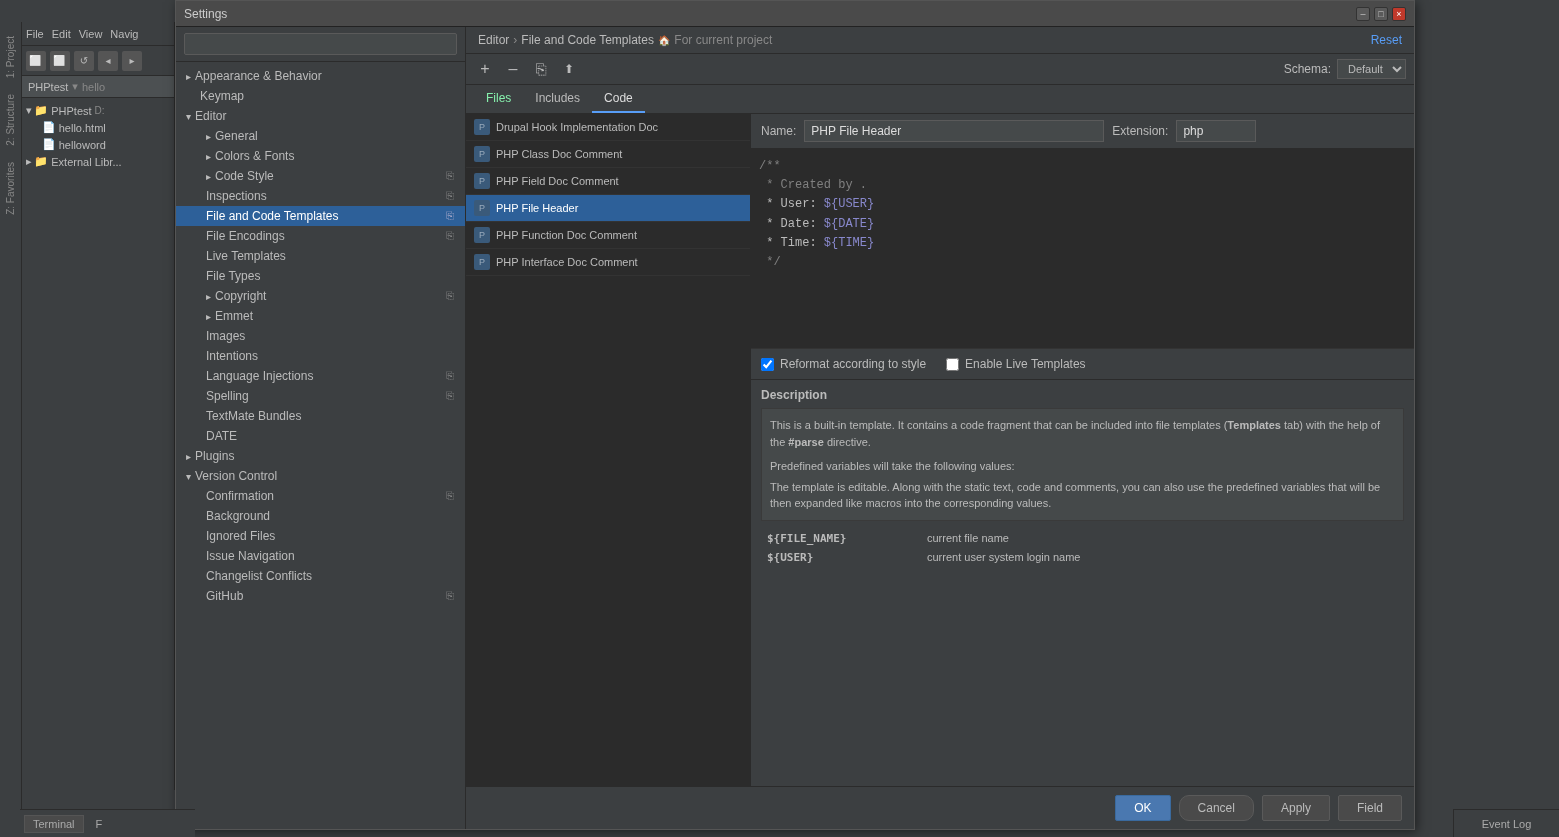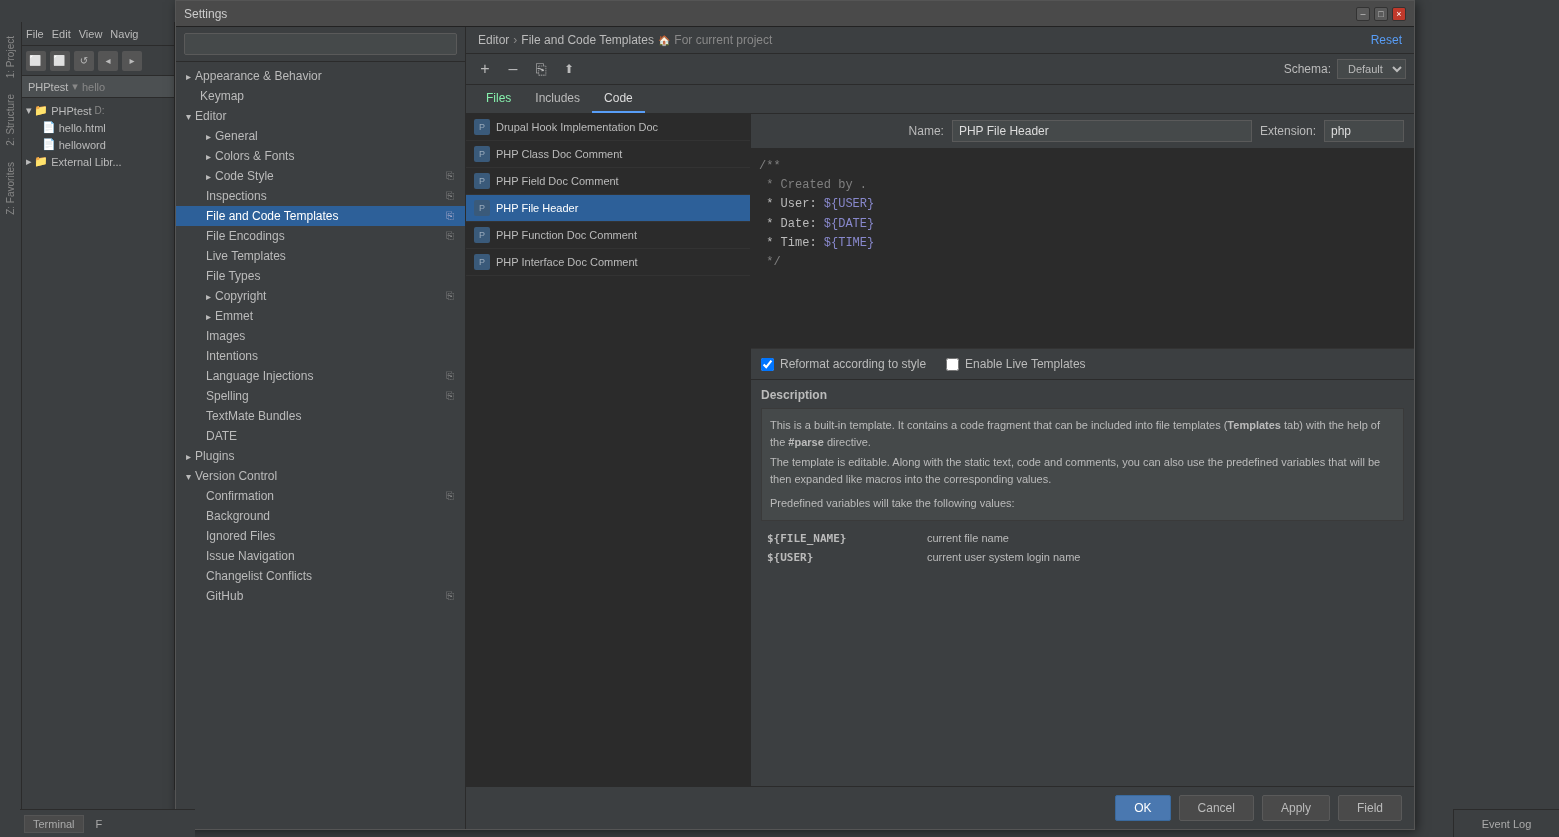--- a/index.html
+++ b/index.html
@@ -306,21 +306,21 @@
               <span>PHP Function Doc Comment</span>
             </div>
             <div style="padding:5px 8px; font-size:11px; color:#bbb; cursor:pointer; display:flex; align-items:center; gap:6px; border-bottom:1px solid #333;">
               <div style="width:16px;height:16px;background:#3a5a7a;border-radius:2px;display:flex;align-items:center;justify-content:center;font-size:9px;color:#9ab;flex-shrink:0;">P</div>
               <span>PHP Interface Doc Comment</span>
             </div>
           </div>
 
           <div style="flex:1; display:flex; flex-direction:column; overflow:hidden;">
 
-            <div style="display:flex; align-items:center; padding:6px 10px; gap:8px; border-bottom:1px solid #2b2b2b; background:#3c3f41; flex-shrink:0;justify-content:flex-end;">
+            <div style="display:flex; align-items:center; padding:6px 10px; gap:8px; border-bottom:1px solid #2b2b2b; background:#3c3f41; flex-shrink:0;">
               <span style="font-size:12px; color:#bbb;">Name:</span>
               <input style="background: rgb(69, 73, 74); border: 1px solid rgb(90, 90, 90); color: rgb(221, 221, 221); padding: 3px 6px; font-size: 12px; outline: none; width: 300px;" type="text" value="PHP File Header">
               <span style="font-size:12px; color:#bbb;">Extension:</span>
               <input style="background: rgb(69, 73, 74); border: 1px solid rgb(90, 90, 90); color: rgb(221, 221, 221); padding: 3px 6px; font-size: 12px; outline: none; width: 80px;" type="text" value="php">
             </div>
 
             <div style="background:#2b2b2b; font-family:'Courier New',monospace; font-size:12px; color:#bbb; padding:8px; overflow-y:auto; height:200px; border-bottom:1px solid #333; flex-shrink:0;">
               <div style="line-height:1.6; white-space:pre; color:#808080;">/**</div>
               <div style="line-height:1.6; white-space:pre; color:#808080;"> * Created by .</div>
               <div style="line-height:1.6; white-space:pre;"> * User: <span style="color:#8888cc;">${USER}</span></div>
@@ -337,43 +337,43 @@
               <label style="display:flex; align-items:center; gap:6px; font-size:12px; color:#bbb; cursor:pointer;">
                 <input type="checkbox" style="cursor: pointer;">
                 <span>Enable Live Templates</span>
               </label>
             </div>
 
             <div style="flex:1; overflow-y:auto; padding:8px 10px; background:#3c3f41;">
               <div style="font-size:12px; color:#bbb; font-weight:bold; margin-bottom:6px;">Description</div>
               <div style="background:#45494a; border:1px solid #3a3a3a; padding:8px; font-size:11px; color:#bbb; line-height:1.5; margin-bottom:8px;">
                 <p>This is a built-in template. It contains a code fragment that can be included into file templates (<span style="font-weight:bold;">Templates</span> tab) with the help of the <span style="font-weight:bold;">#parse</span> directive.</p>
+                <p style="margin-top:8px;">Predefined variables will take the following values:</p>
                 <p style="margin-top:4px;">The template is editable. Along with the static text, code and comments, you can also use the predefined variables that will be then expanded like macros into the corresponding values.</p>
-                <p style="margin-top:8px;">Predefined variables will take the following values:</p>
               </div>
               <table style="width:100%; border-collapse:collapse;">
                 <tbody>
                     <tr>
                   <td style="padding:3px 6px; font-size:11px; color:#bbb; font-weight:bold; font-family:monospace; width:160px;">${FILE_NAME}</td>
                   <td style="padding:3px 6px; font-size:11px; color:#bbb;">current file name</td>
                 </tr>
                 <tr>
                   <td style="padding:3px 6px; font-size:11px; color:#bbb; font-weight:bold; font-family:monospace;">${USER}</td>
                   <td style="padding:3px 6px; font-size:11px; color:#bbb;">current user system login name</td>
                 </tr>
               </tbody>
                 </table>
             </div>
 
           </div>
         </div>
 
         <div style="display:flex; justify-content:flex-end; padding:8px 12px; gap:8px; border-top:1px solid #2b2b2b; background:#3c3f41; flex-shrink:0;">
           <button style="padding:5px 18px; font-size:12px; cursor:pointer; border-radius:2px; background:#4a78b0; color:#fff; border:1px solid #3a6a9e;">OK</button>
-          <button style="padding:5px 18px; font-size:12px; cursor:pointer; border-radius:2px; background:#4a4a4a; color:#bbb; border:1px solid #5a5a5a;">Cancel</button>
+          <button style="padding:5px 18px; font-size:12px; cursor:pointer; border-radius:10px; background:#4a4a4a; color:#bbb; border:1px solid #5a5a5a;">Cancel</button>
           <button style="padding:5px 18px; font-size:12px; cursor:pointer; border-radius:2px; background:#4a4a4a; color:#bbb; border:1px solid #5a5a5a;">Apply</button>
           <button style="padding:5px 18px; font-size:12px; cursor:pointer; border-radius:2px; background:#4a4a4a; color:#bbb; border:1px solid #5a5a5a;">Field</button>
         </div>
 
       </div>
     </div>
   </div>
 
   <div style="position:absolute; bottom:0; left:0; width:175px; height:28px; background:#3c3f41; border-top:1px solid #2b2b2b; display:flex; align-items:center; padding:0 4px; gap:4px;margin-left:20px;">
     <div style="font-size:11px; color:#aaa; padding:2px 8px; cursor:pointer; border:1px solid #555; background:#4a4a4a;">Terminal</div>

